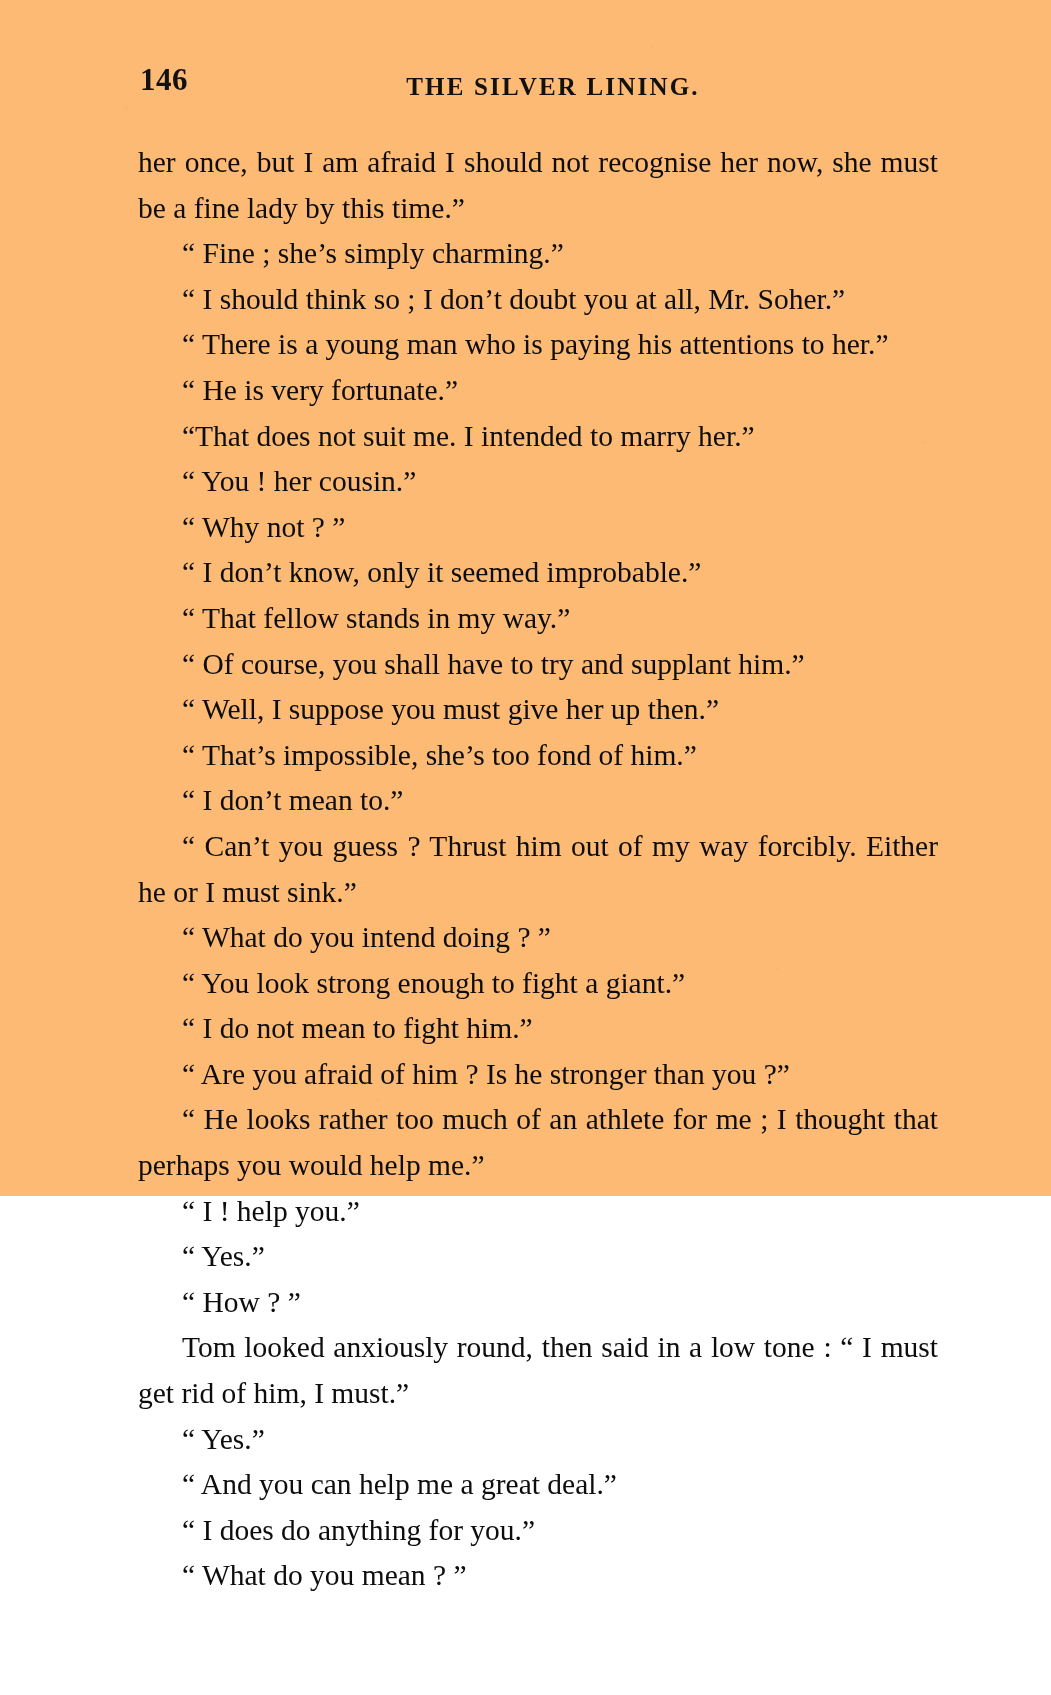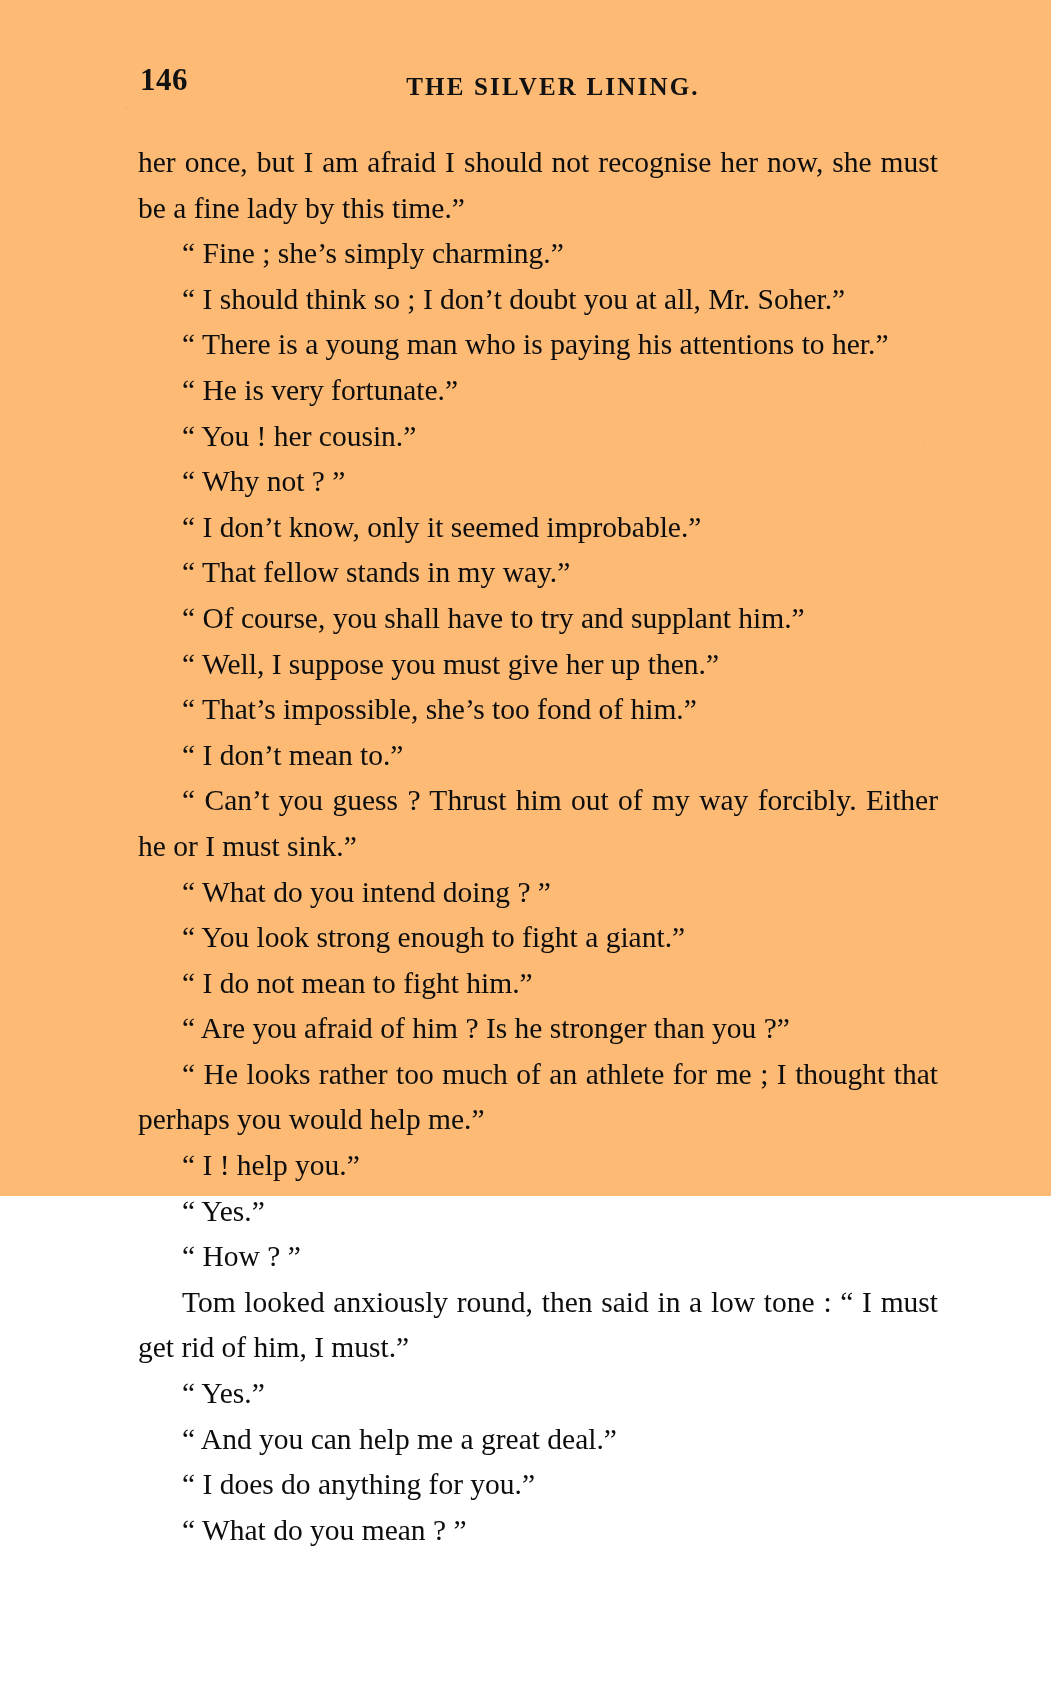--- a/index.html
+++ b/index.html
@@ -91,20 +91,21 @@
     <div class="folio">146</div>
     <div class="running-head">THE SILVER LINING.</div>
   </div>
 
   <div class="body-text" id="body-text">
       <p class="noindent">her once, but I am afraid I should not recognise her now, she must be a fine lady by this time.”</p>
       <p class="">“ Fine ;  she’s simply charming.”</p>
       <p class="">“ I should think so ;  I don’t doubt you at all, Mr. Soher.”</p>
       <p class="">“ There is a young man who is paying his attentions to her.”</p>
       <p class="">“ He is very fortunate.”</p>
+      <p class="">“That does not suit me.   I intended to marry her.”</p>
       <p class="">“ You !  her cousin.”</p>
       <p class="">“ Why not ? ”</p>
       <p class="">“ I don’t know, only it seemed improbable.”</p>
       <p class="">“ That fellow stands in my way.”</p>
       <p class="">“ Of course, you shall have to try and supplant him.”</p>
       <p class="">“ Well, I suppose you must give her up then.”</p>
       <p class="">“ That’s impossible, she’s too fond of him.”</p>
       <p class="">“ I don’t mean to.”</p>
       <p class="">“ Can’t you guess ?    Thrust him out of my way forcibly.    Either he or I must sink.”</p>
       <p class="">“ What do you intend doing ? ”</p>

